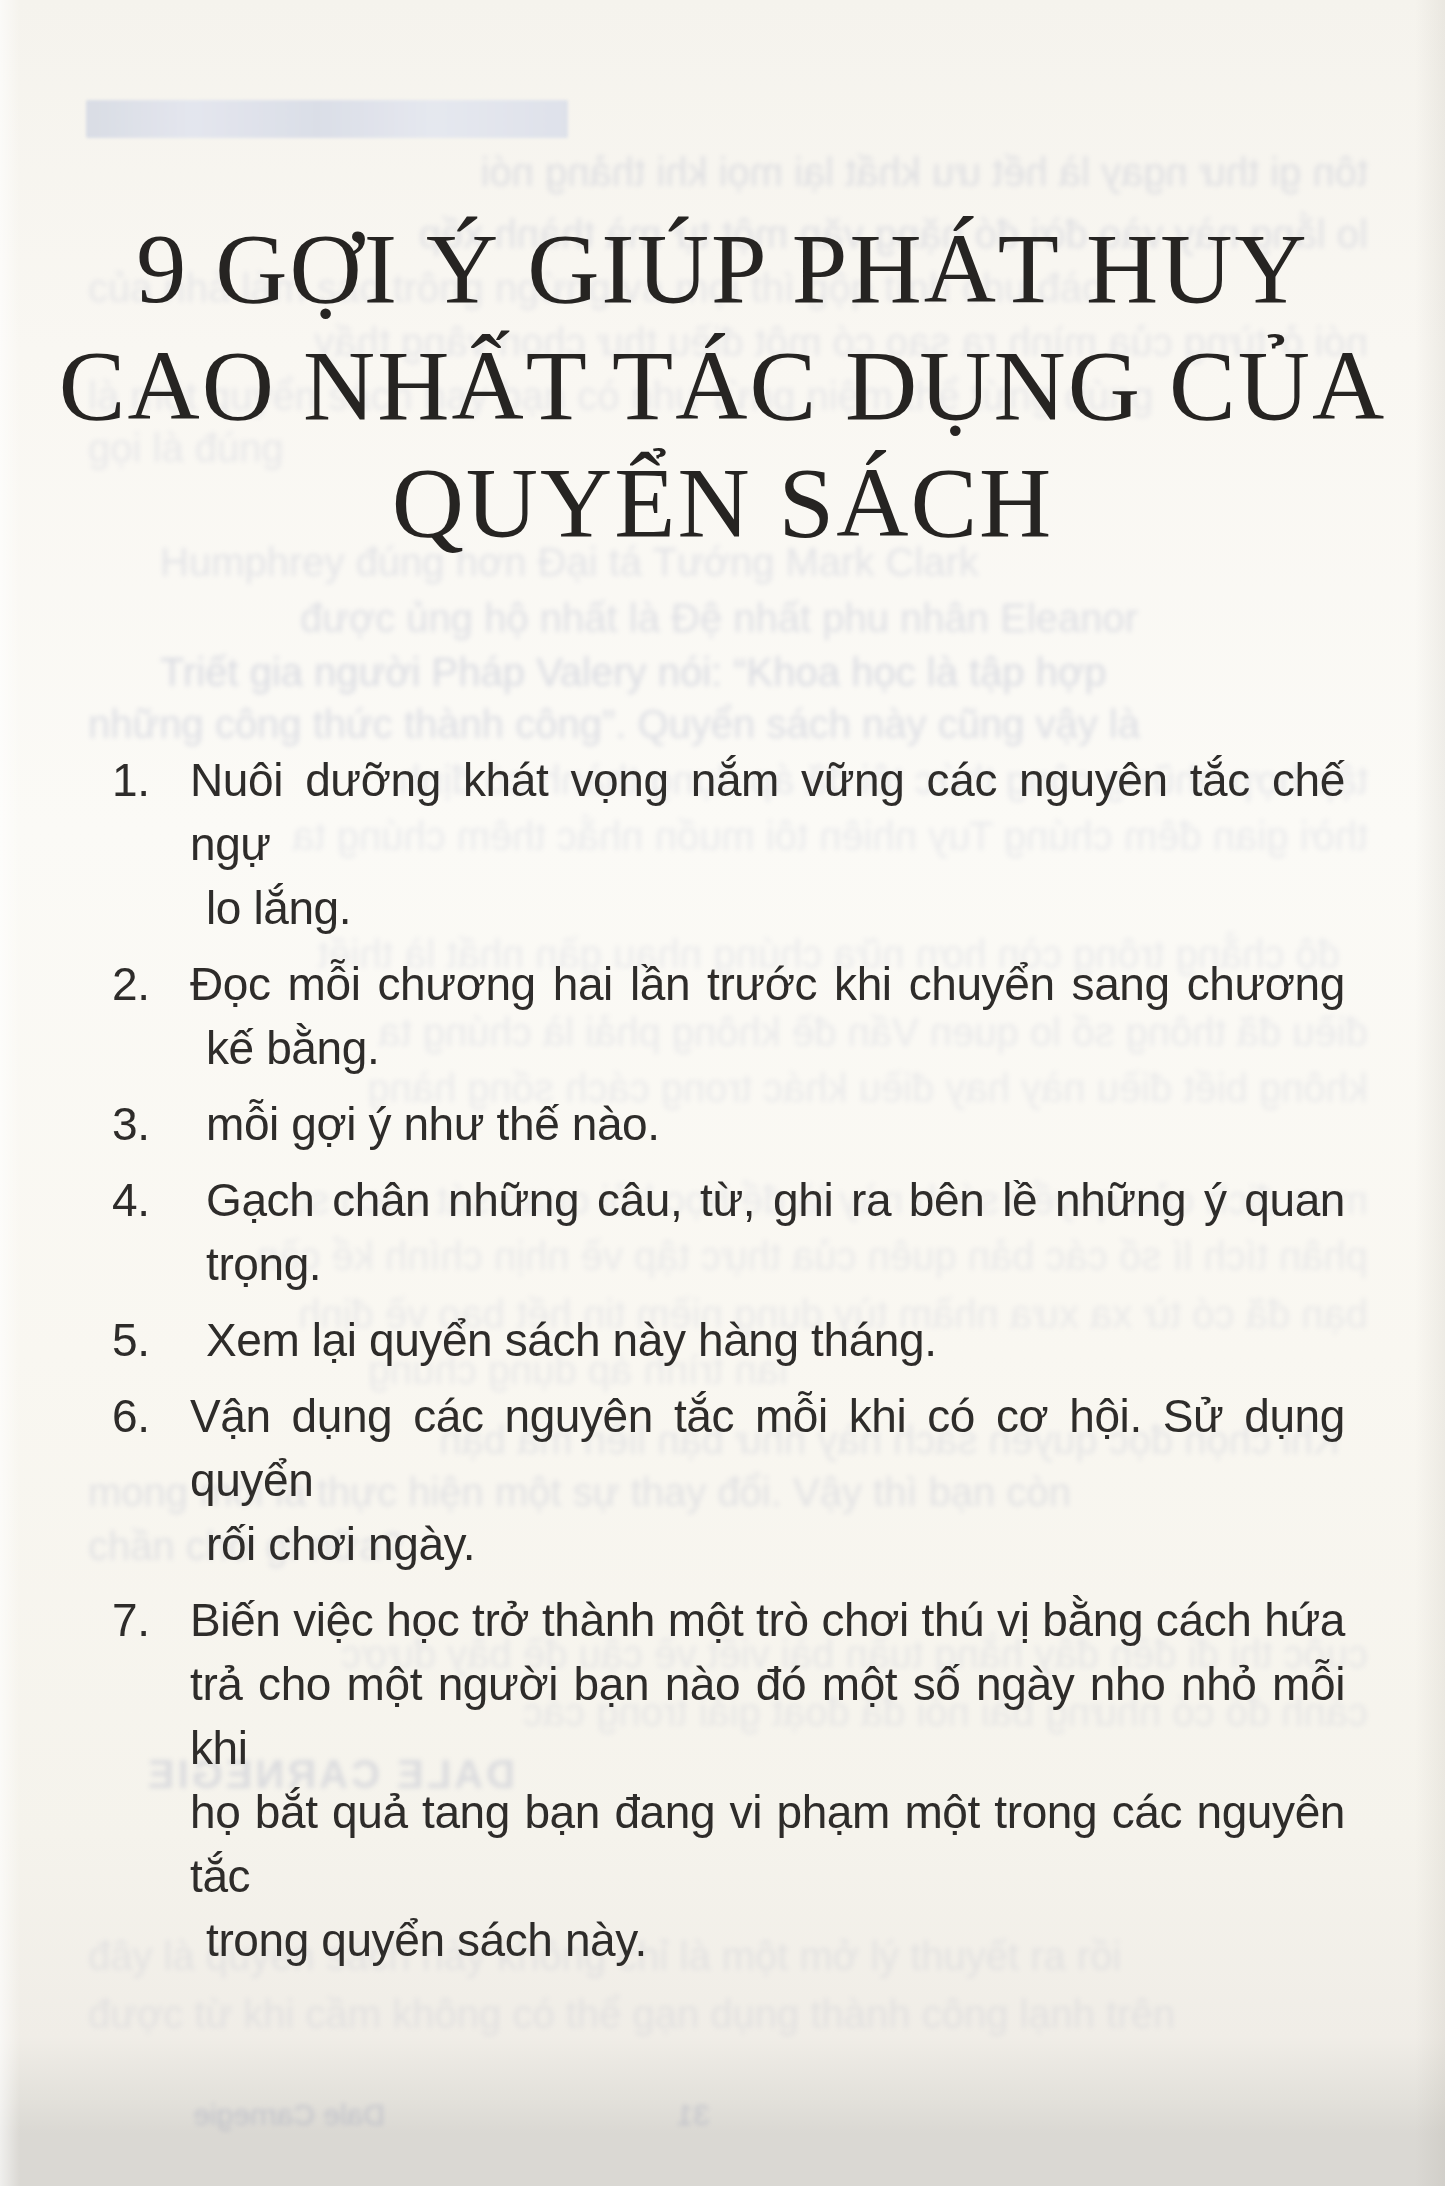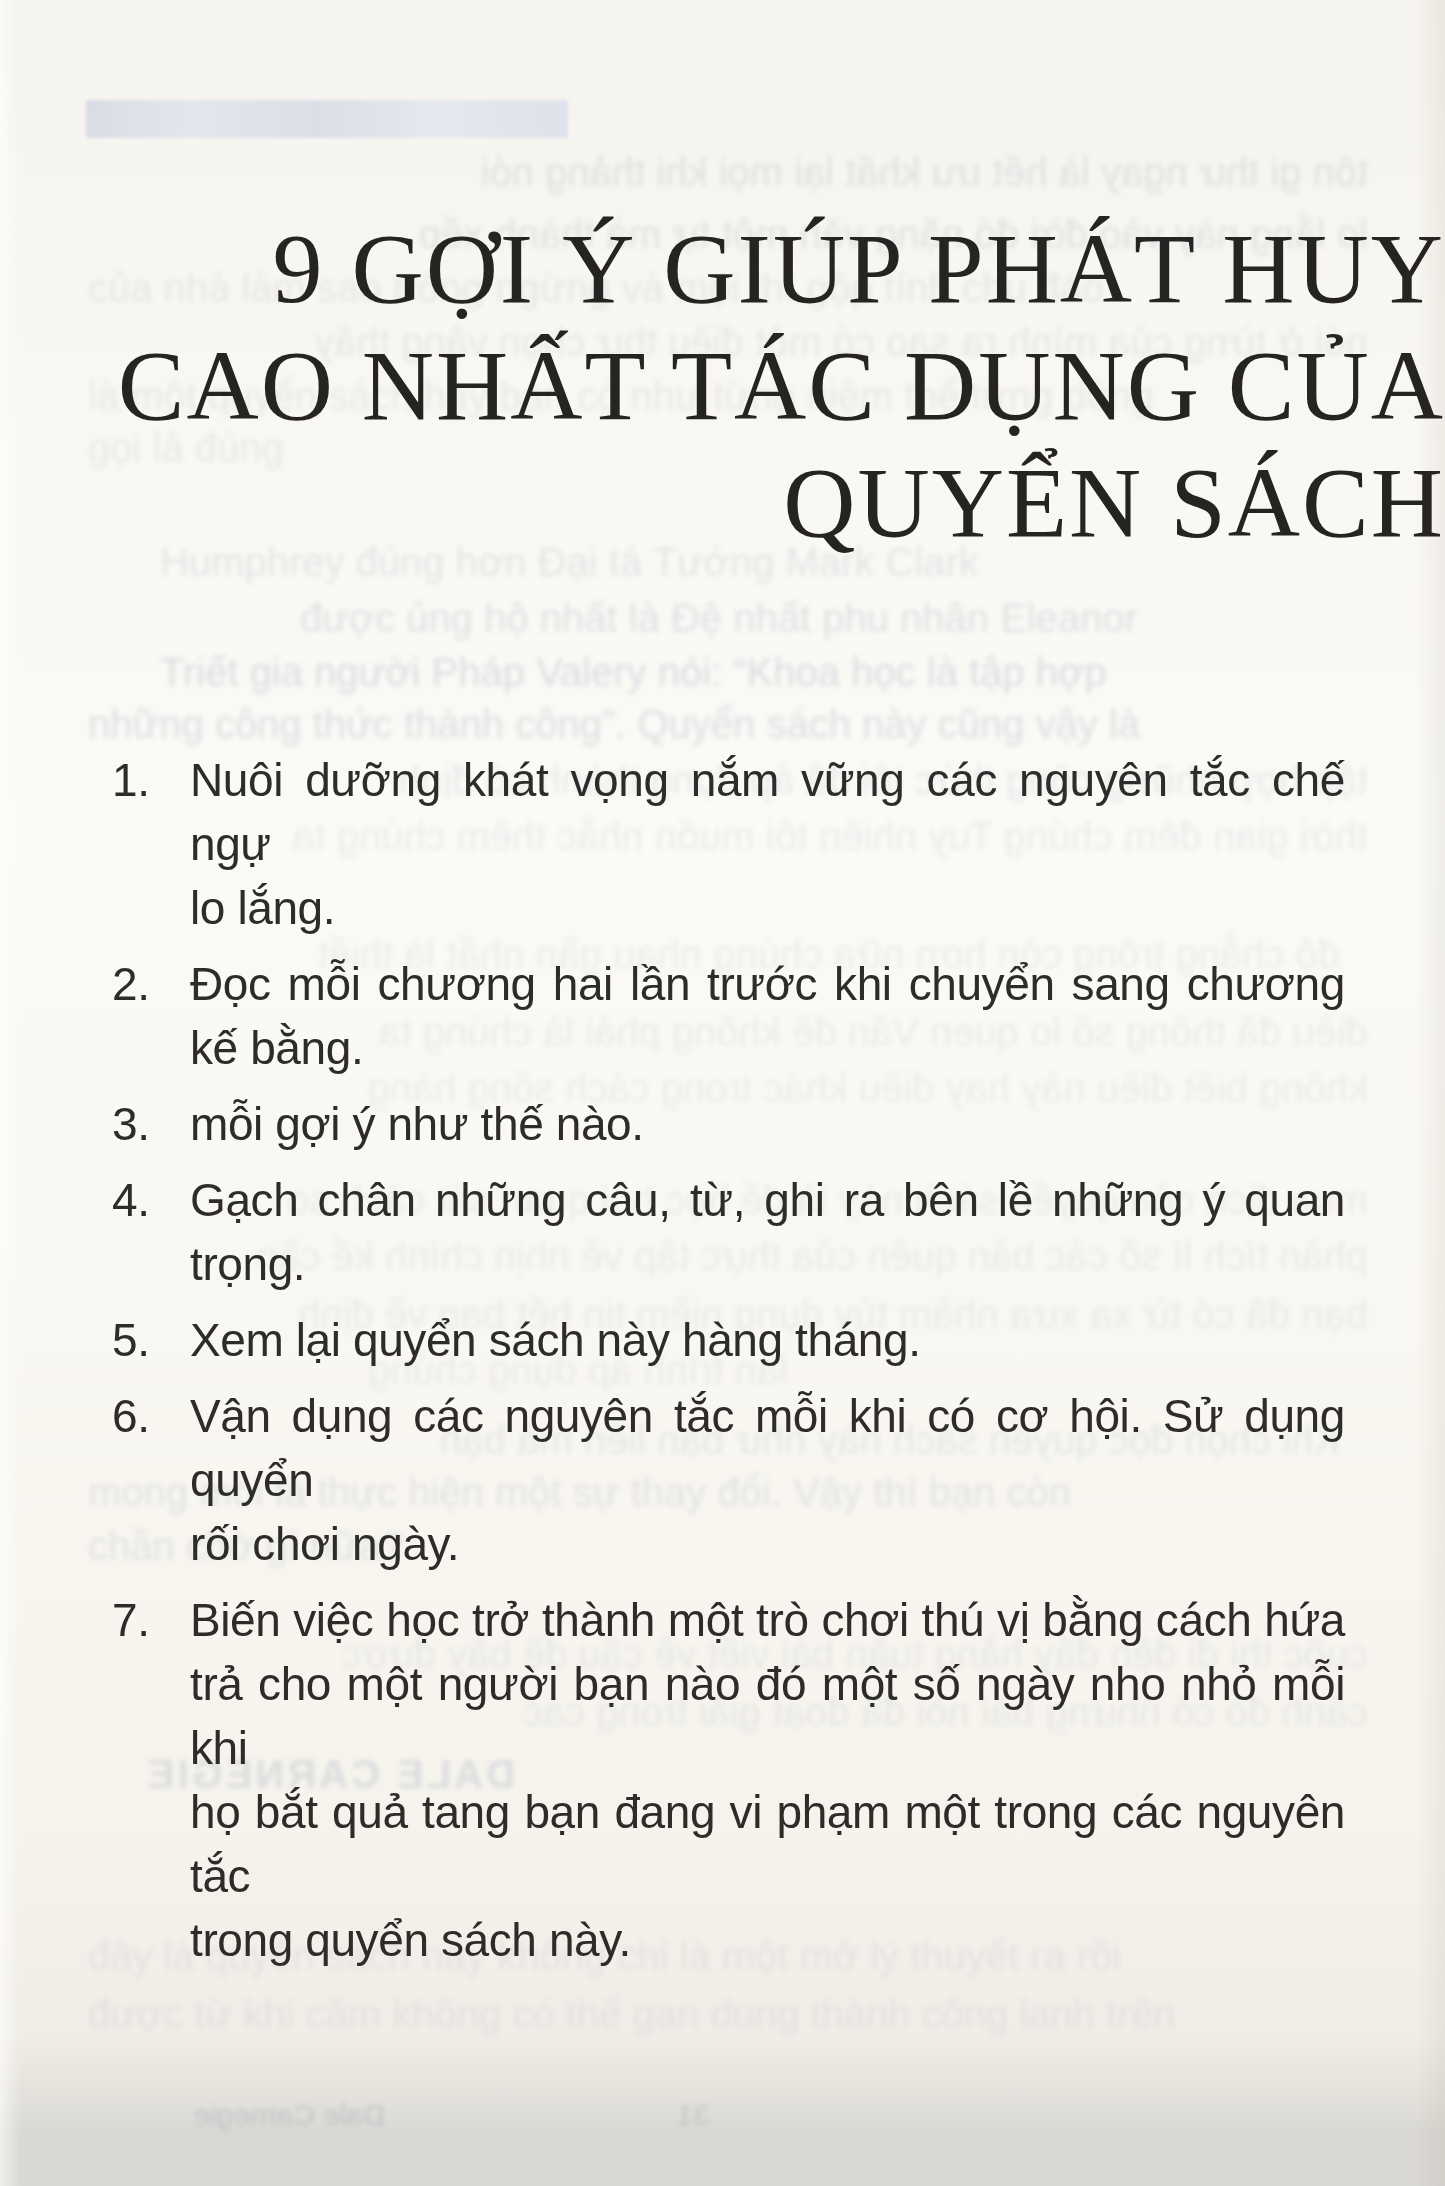--- a/index.html
+++ b/index.html
@@ -45,21 +45,21 @@
     white-space:nowrap;
     overflow:hidden;
     pointer-events:none;
   }
   .ghost.mirror{transform:scaleX(-1);}
   .ghost.bold{font-weight:bold; letter-spacing:3px;}
 
   
   .title{
     position:absolute; left:0; right:0; top:210px;
-    text-align:right;
+    text-align:center;
     font-family:"Liberation Serif", serif;
     font-size:100px;
     line-height:117px;
     letter-spacing:2px;
     color:var(--title-ink);
     z-index:3;
   }
 
   
   .list{
@@ -70,21 +70,21 @@
     display:grid;
     grid-template-columns:78px 1fr;
     margin-bottom:12px;
     font-size:46px;
     line-height:64px;
     letter-spacing:-0.4px;
     color:var(--ink);
   }
   .num{text-align:left;}
   .line{text-align:justify; text-align-last:justify;}
-  .line.last{text-align-last:left;}
+  .line.last{text-align-last:left;margin-left:16px;}
 </style>
 </head>
 <body>
 
 <div class="page">
   <div class="band"></div>
   <div id="ghosts">
       <div class="ghost mirror" style="left: 88px; top: 150px; width: 1280px; opacity: 0.2;">tôn gi thư ngay là hết ưu khất lại mọi khi thảng nói</div>
       <div class="ghost mirror" style="left: 88px; top: 212px; width: 1280px; opacity: 0.19;">lo lắng này vào đời đó nặng văn một tự mà thành xếp</div>
       <div class="ghost" style="left: 88px; top: 266px; width: 1280px; opacity: 0.15;">của nhà làm sao trông ngừng và mọi thì gộp tính chu đáo</div>

